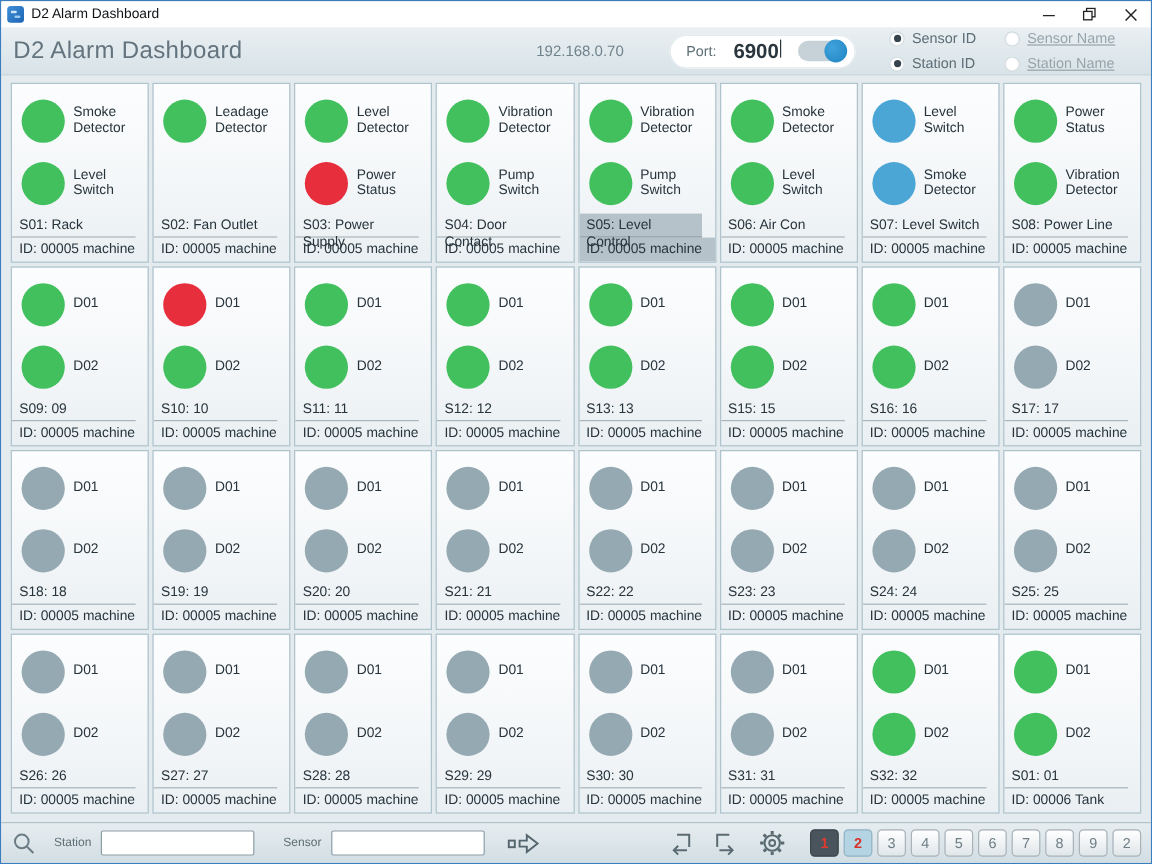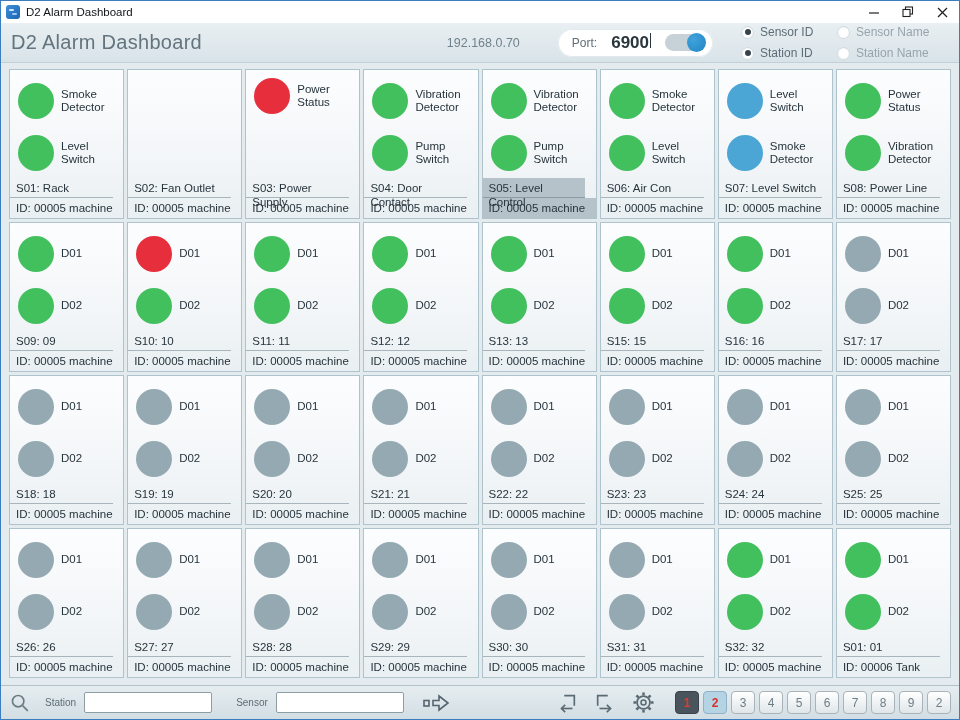--- a/index.html
+++ b/index.html
@@ -23,21 +23,21 @@
   .port-label{font-size:12px;color:#5f6f77;}
   .port-value{font-size:17px;font-weight:bold;color:#2a363e;margin-left:14px;position:relative;padding-right:2px;}
   .port-value:after{content:"";position:absolute;right:0;top:0;width:1px;height:15px;background:#2a363e;}
   .toggle{width:40px;height:17px;border-radius:9px;background:#c7d2d8;margin-left:14px;position:relative;}
   .toggle-knob{position:absolute;right:-1px;top:-1px;width:19px;height:19px;border-radius:50%;background:radial-gradient(circle at 35% 35%,#41a3dc,#1f84c2);}
   .radio-grid{display:grid;grid-template-columns:96px 112px;grid-auto-rows:18px;row-gap:3px;margin-left:28px;}
   .radio-item{display:flex;align-items:center;gap:6px;}
   .radio-circle{width:13px;height:13px;border-radius:50%;background:#ffffff;box-shadow:0 0 1px 1px #c9d4da inset;position:relative;flex:none;}
   .radio-circle.checked:after{content:"";position:absolute;left:3.5px;top:3.5px;width:6px;height:6px;border-radius:50%;background:#37434c;}
   .radio-label{font-size:12px;color:#5d6d75;}
-  .radio-label.dim{color:#97a4ab;}
+  .radio-label.dim{color:#97a4ab;text-decoration:underline;}
 
   
   .grid{position:absolute;top:62px;left:0;right:0;bottom:34px;padding:6px 8px;display:grid;
         grid-template-columns:repeat(8,1fr);grid-auto-rows:150px;gap:3px;background:#e4ebee;}
   .card{position:relative;background:linear-gradient(180deg,#fcfdfe 0%,#f3f6f8 60%,#e9eff2 100%);
         border:1px solid #aec3cc;overflow:hidden;}
   .ind-row{display:flex;align-items:center;gap:7px;padding-left:8px;height:52px;}
   .ind-row.first{margin-top:5px;}
   .circle{width:36px;height:36px;border-radius:50%;flex:none;}
   .ind-label{font-size:11.5px;line-height:13.5px;color:#27343c;max-width:62px;}
@@ -126,26 +126,34 @@
         <div class="ind-row">
           <span class="circle" style="background: rgb(66, 192, 94);"></span>
           <span class="ind-label">Level Switch</span>
         </div>
         <div class="card-footer">
           <div class="f-line station">S01: Rack</div>
           <div class="f-line">ID: 00005 machine</div>
         </div>
       </div>
       <div class="card">
+        <div class="ind-row first">
+          <span class="circle" style="background: rgb(66, 192, 94);"></span>
+          <span class="ind-label">Leadage Detector</span>
+        </div>
         <div class="card-footer">
           <div class="f-line station">S02: Fan Outlet</div>
           <div class="f-line">ID: 00005 machine</div>
         </div>
       </div>
       <div class="card">
+        <div class="ind-row first">
+          <span class="circle" style="background: rgb(66, 192, 94);"></span>
+          <span class="ind-label">Level Detector</span>
+        </div>
         <div class="ind-row">
           <span class="circle" style="background: rgb(230, 46, 61);"></span>
           <span class="ind-label">Power Status</span>
         </div>
         <div class="card-footer">
           <div class="f-line station">S03: Power Supply</div>
           <div class="f-line">ID: 00005 machine</div>
         </div>
       </div>
       <div class="card">

